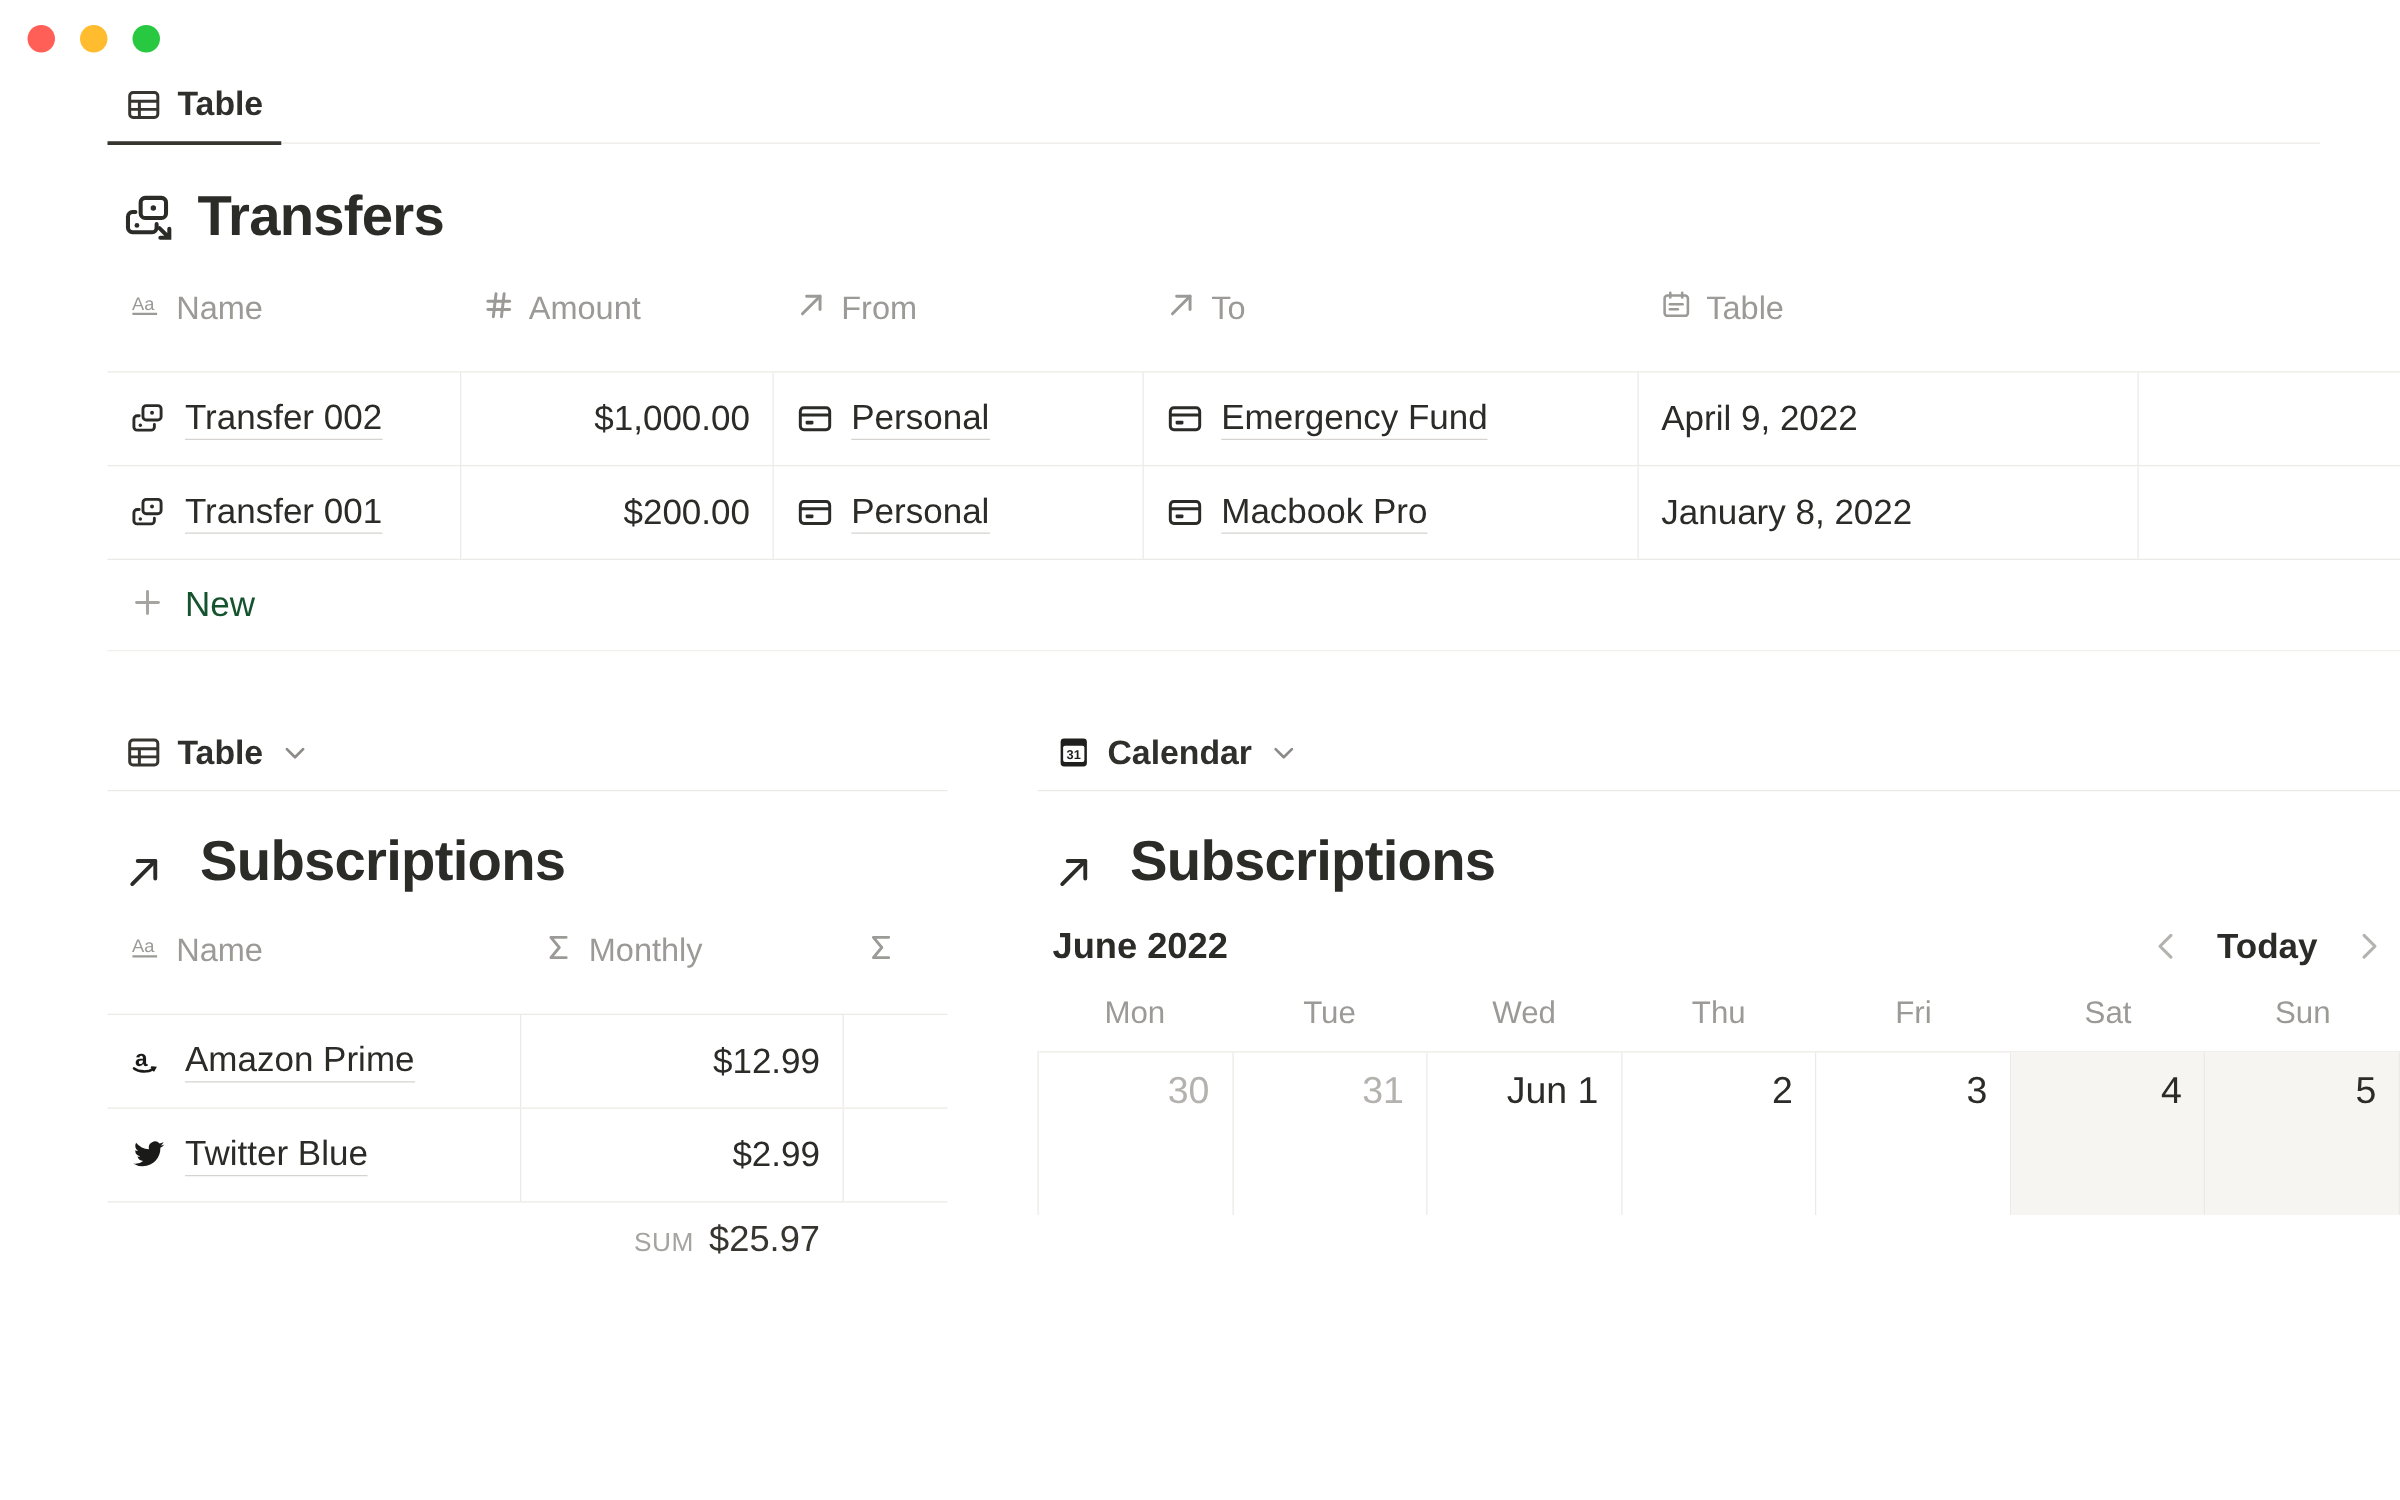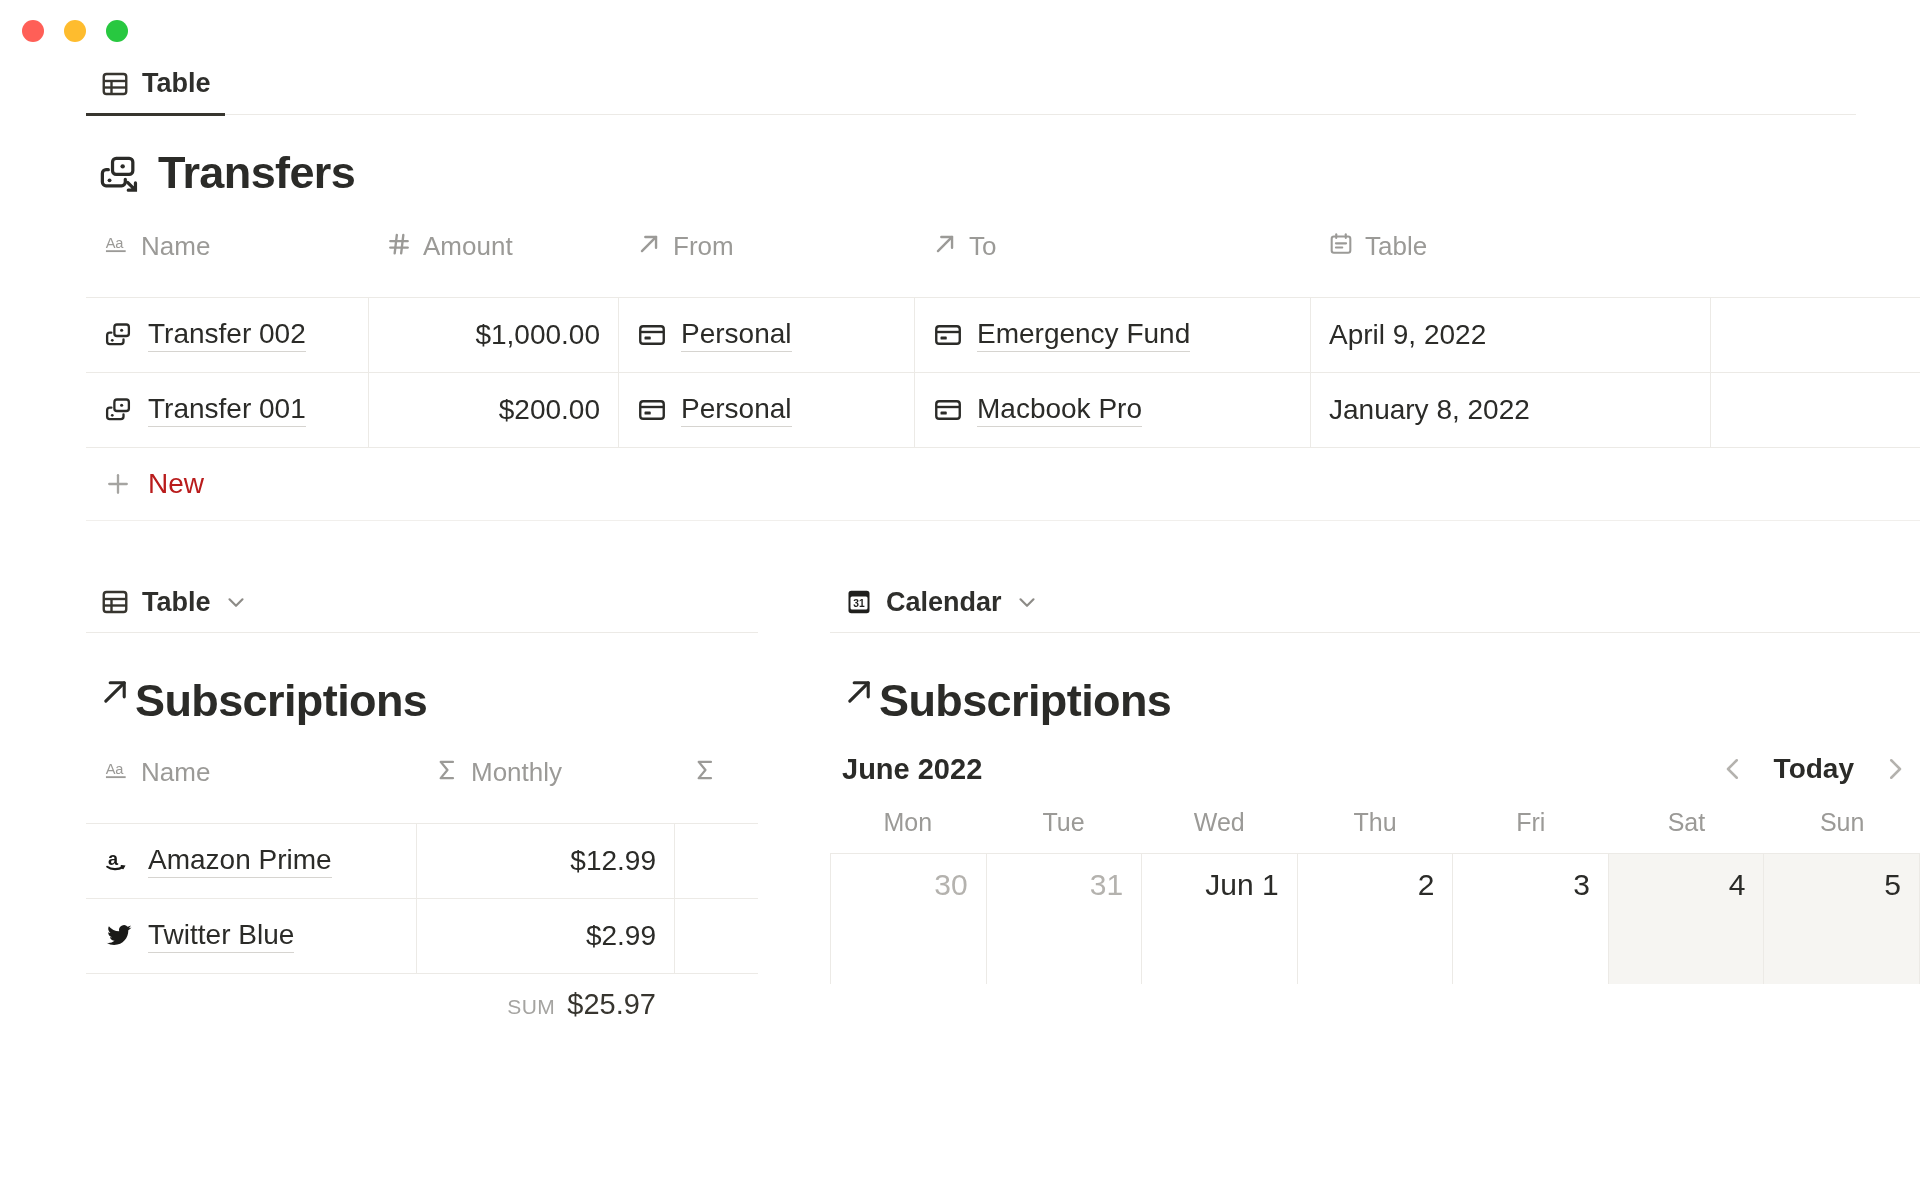--- a/index.html
+++ b/index.html
@@ -54,39 +54,39 @@
   .tcell {
     display:flex; align-items:center; gap:14px;
     padding:16px 18px; font-size:28px; color:#2b2b28;
     min-height:74px;
   }
   .tbody .tcell + .tcell { border-left:1.5px solid #eceae6; }
   .tcell.num { justify-content:flex-end; }
   .cell-link { border-bottom:1.5px solid #d6d4d0; line-height:1.18; }
 
   .newrow {
-    display:flex; align-items:center; gap:16px;
-    padding:20px 18px; font-size:28px; color:#b91c1c;
+    display:flex; align-items:flex-start; gap:16px;
+    padding:20px 18px; font-size:28px; color:#14532d;
     border-bottom:1.5px solid #f1efec;
   }
 
   
   .split { display:flex; margin-top:62px; }
   .pane-left { width:672px; margin-left:86px; }
   .pane-right { width:1100px; margin-left:72px; }
 
   .sub-viewbar { border-bottom:1.5px solid #eceae6; display:flex; align-items:flex-end; }
   .sub-viewtab {
     display:flex; align-items:center; gap:12px;
     padding:4px 14px 14px 14px;
     font-size:27px; font-weight:600; color:#2f2f2c;
   }
   .sub-title {
-    display:flex; align-items:flex-start; gap:3px;
-    margin-left:12px; margin-top:42px; margin-bottom:22px;
+    display:flex; align-items:flex-end; gap:28px;
+    margin-left:12px; margin-top:30px; margin-bottom:22px;
   }
   .sub-title .t { font-size:45px; font-weight:700; letter-spacing:-0.6px; color:#2b2b28; }
 
   .sumrow { display:flex;justify-content:space-between; }
   .sumcell {
     display:flex; align-items:baseline; justify-content:flex-end; gap:12px;
     padding:14px 18px; font-size:29px; color:#37352f;
   }
   .sumlabel { font-size:21px; color:#a5a4a1; letter-spacing:0.5px; }
 

